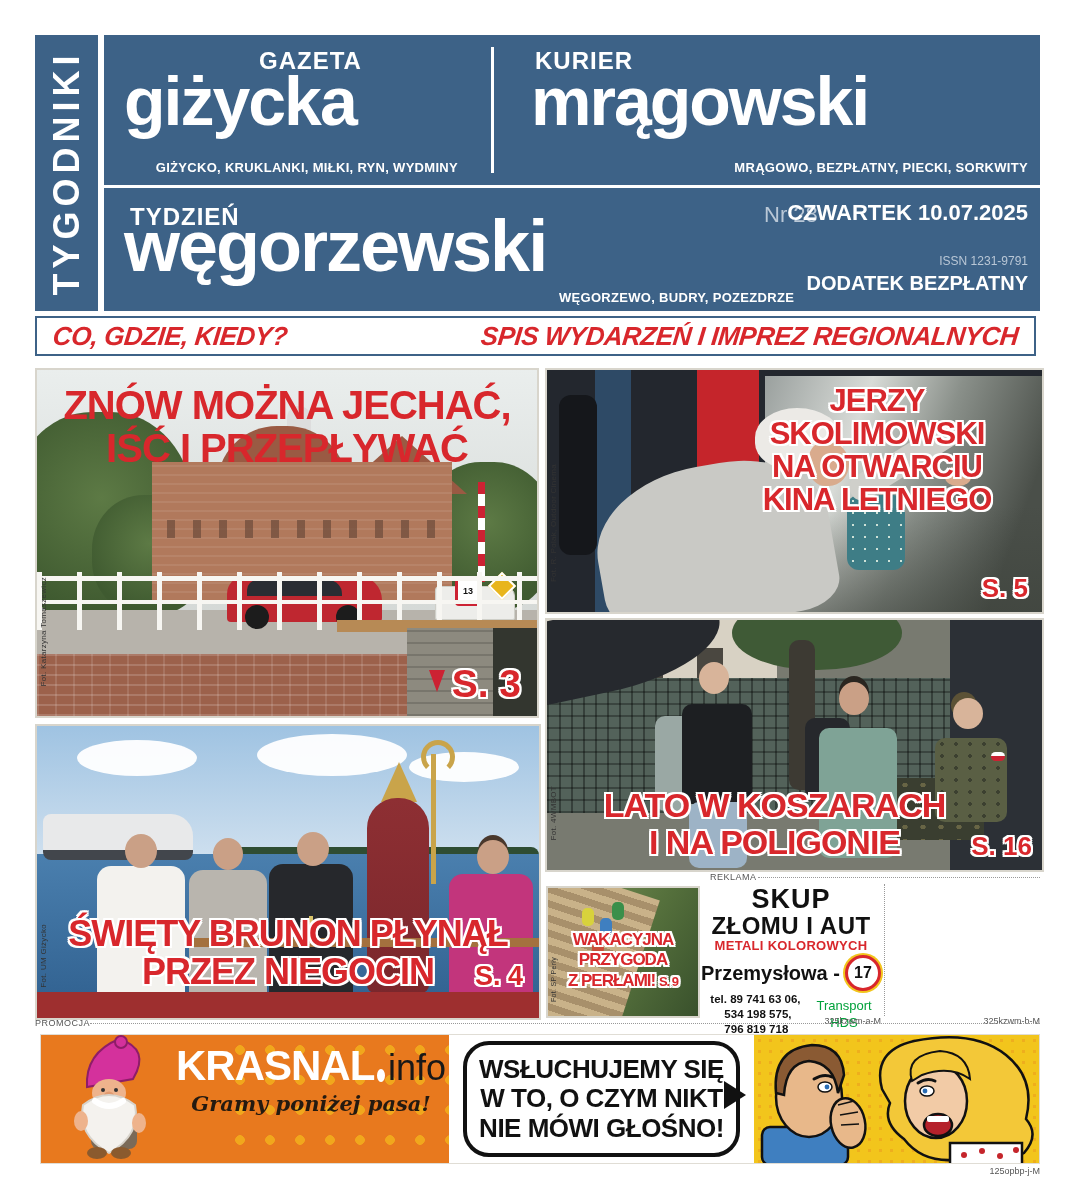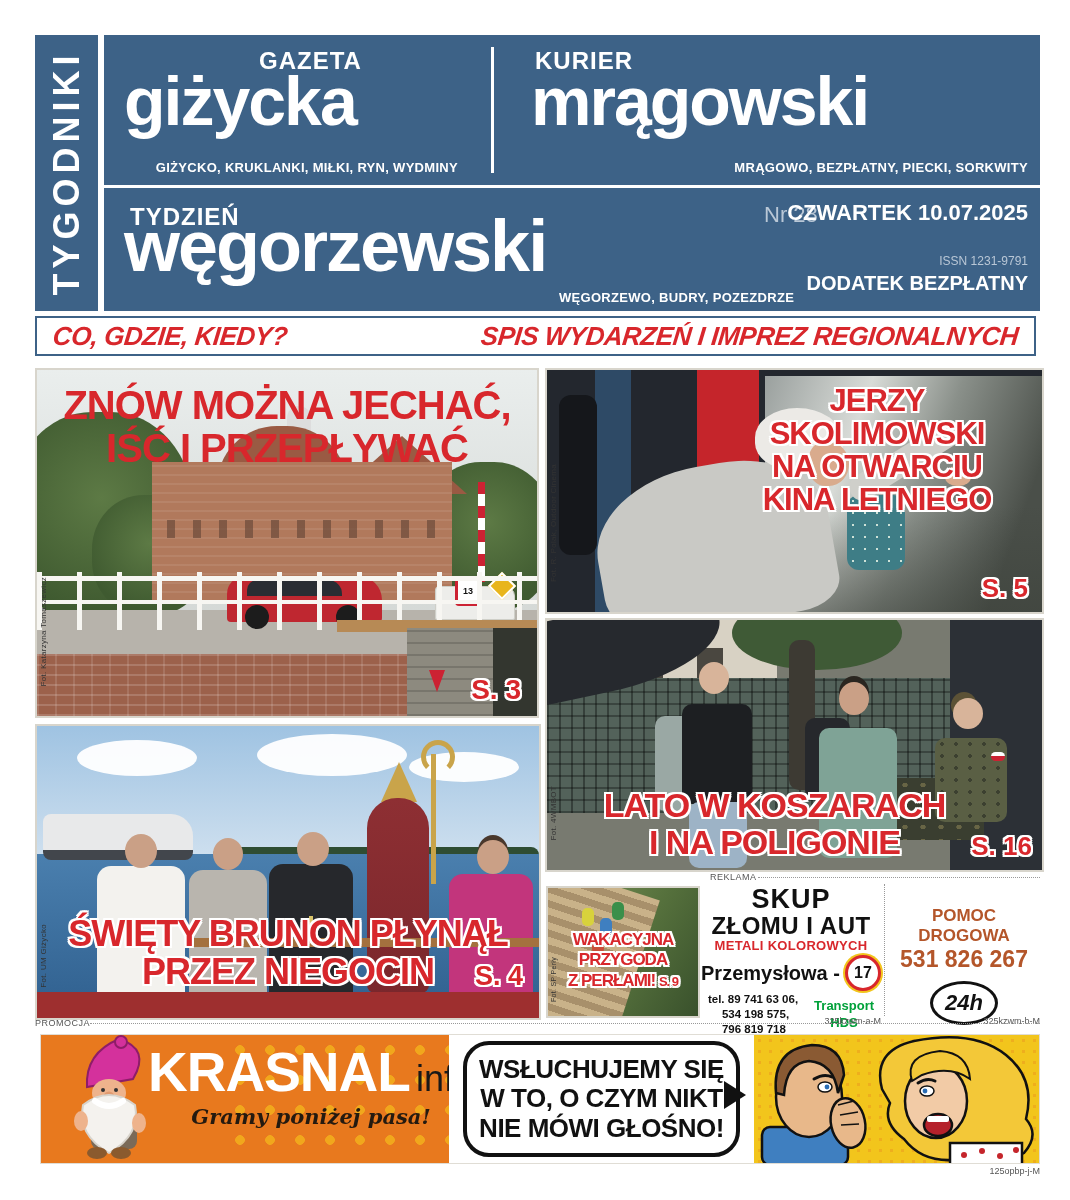--- a/index.html
+++ b/index.html
@@ -132,36 +132,36 @@
   .skup-ad{left:700px;top:884px;width:182px;height:134px;text-align:center;}
   .skup-t1{font-size:27px;font-weight:900;letter-spacing:1px;line-height:1;margin-top:2px;}
   .skup-t2{font-size:24px;font-weight:900;letter-spacing:.5px;line-height:1.05;}
   .skup-sub{font-size:13px;font-weight:800;color:#d8272c;letter-spacing:.3px;}
   .skup-street{display:flex;justify-content:center;align-items:center;gap:5px;margin-top:2px;}
   .skup-street b{font-size:20px;font-weight:800;}
   .sign17{width:30px;height:30px;border-radius:50%;background:#fff;border:3px solid #d8272c;box-shadow:0 0 0 2px #f2c51c;
     font-size:16px;font-weight:800;line-height:30px;}
   .skup-row{display:flex;justify-content:center;gap:16px;margin-top:1px;}
   .skup-phones{font-size:11.5px;font-weight:700;text-align:left;line-height:1.3;}
-  .skup-green{font-size:13px;font-weight:700;color:#00a13a;align-self:center;line-height:1.3;}
+  .skup-green{font-size:13px;font-weight:400;color:#00a13a;align-self:center;line-height:1.3;}
   .skup-web{font-size:13.5px;font-weight:700;margin-top:1px;}
   .pomoc-ad{left:888px;top:884px;width:152px;height:134px;text-align:center;color:#b4562a;}
   .pomoc-t{font-size:17px;font-weight:800;margin-top:22px;}
   .pomoc-p{font-size:23px;font-weight:800;}
   .badge24{margin:8px auto 0;width:62px;height:38px;border:3px solid #111;border-radius:50%;color:#111;
     font-style:italic;font-weight:800;font-size:22px;display:flex;align-items:center;justify-content:center;}
 
   
   .banner{left:40px;top:1034px;width:1000px;height:130px;display:flex;border:1px solid #e0ddd5;box-sizing:border-box;}
   .bn-orange{width:408px;background:#e8791e;position:relative;overflow:hidden;}
   .bn-dots{position:absolute;right:0;top:0;width:55%;height:100%;opacity:.8;
     background-image:radial-gradient(#f3b31b 22%,transparent 23%);background-size:30px 30px;}
   .bn-text{position:absolute;left:135px;top:10px;width:270px;text-align:center;}
   .bn-brandrow{display:flex;align-items:baseline;justify-content:center;gap:1px;}
-  .bn-brand{color:#fff;font-size:55px;font-weight:900;letter-spacing:-1px;line-height:1;}
+  .bn-brand{color:#fff;font-size:42px;font-weight:900;letter-spacing:-1px;line-height:1;}
   .bn-dot{width:13px;height:13px;border-radius:50%;background:#fff;align-self:flex-end;margin:0 2px 5px;}
   .bn-tld{color:#181818;font-size:36px;font-weight:400;line-height:1;}
   .bn-tag{color:#fff;font-size:15px;font-weight:700;letter-spacing:1px;margin-top:6px;}
   .bn-slogan{color:#241a10;font-size:21px;font-weight:700;font-style:italic;margin-top:4px;
     font-family:"DejaVu Serif",serif;}
   .bn-mid{flex:1;background:#fff;position:relative;display:flex;align-items:center;justify-content:center;}
   .bubble{position:relative;width:88%;height:84%;background:#fff;border:4px solid #111;border-radius:26px;
     display:flex;flex-direction:column;align-items:center;justify-content:center;}
   .bubble:after{content:"";position:absolute;right:-24px;top:36px;border:14px solid transparent;border-left:22px solid #111;}
   .bubble span{font-size:26px;font-weight:900;line-height:1.12;letter-spacing:-.5px;color:#111;}
@@ -230,21 +230,21 @@
     <div class="pa-rail"></div>
     <div class="pa-deck"></div>
     <div class="pa-wall"></div>
     <div class="pa-under"></div>
     <div class="pa-stone"></div>
     <div class="pa-buoy"></div>
     <div class="red-head" style="left:0;right:0;top:14px;font-size:40px;">
       <span>ZNÓW MOŻNA JECHAĆ,</span><br>
       <span>IŚĆ I PRZEPŁYWAĆ</span>
     </div>
-    <div class="pagetag ow" style="right:16px;bottom:10px;font-size:28px;">S. 3</div>
+    <div class="pagetag ow" style="right:16px;bottom:10px;font-size:39px;">S. 3</div>
     <div class="v-credit">Fot. Katarzyna Tomaszewicz</div>
   </div>
 
   <div class="abs photo" style="left:545px;top:368px;width:495px;height:242px;">
     <div class="pb-bg"></div>
     <div class="pb-door"></div>
     <div class="pb-red"></div>
     <div class="pb-mural"></div>
     <div class="pb-silh"></div>
     <div class="pb-floral"></div>
@@ -362,25 +362,20 @@
       </div>
       <div class="skup-green">
         <div>Transport</div>
         <div>HDS</div>
       </div>
     </div>
     <div class="skup-web">www.autozlom.mragowo.pl</div>
   </div>
   <span class="adcode" style="left:793px;top:1016px;width:88px;">325kzwm-a-M</span>
 
-  <div class="abs pomoc-ad">
-    <div class="pomoc-t">POMOC DROGOWA</div>
-    <div class="pomoc-p">531 826 267</div>
-    <div class="badge24">24h</div>
-  </div>
   <span class="adcode" style="left:950px;top:1016px;width:90px;">325kzwm-b-M</span>
 
   <span class="seclabel" style="left:35px;top:1018px;">PROMOCJA</span>
   <div class="dotline" style="left:90px;top:1023px;width:950px;"></div>
 
   <div class="abs banner">
     <div class="bn-orange">
       <div class="bn-dots"></div>
       <svg width="120" height="126" viewBox="0 0 120 126" style="position:absolute;left:16px;bottom:2px;">
         <path d="M62,4 Q94,14 76,44 L30,52 Q28,18 62,4 Z" fill="#d4319c" stroke="#8e1d68" stroke-width="2"></path>

